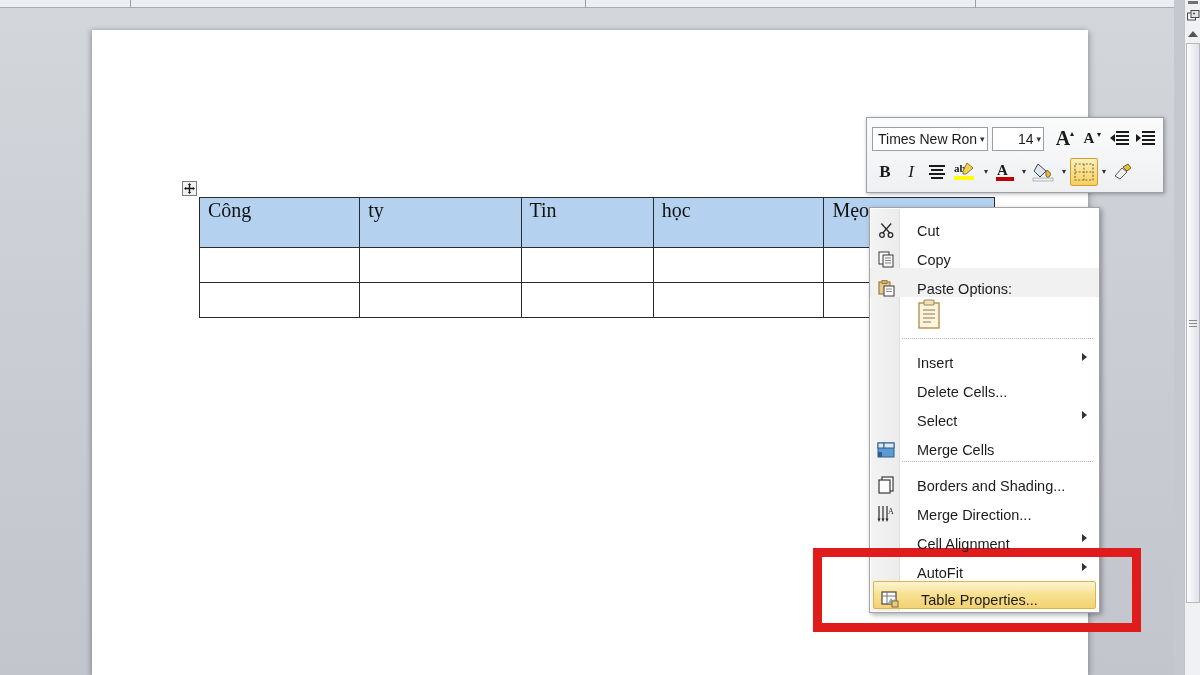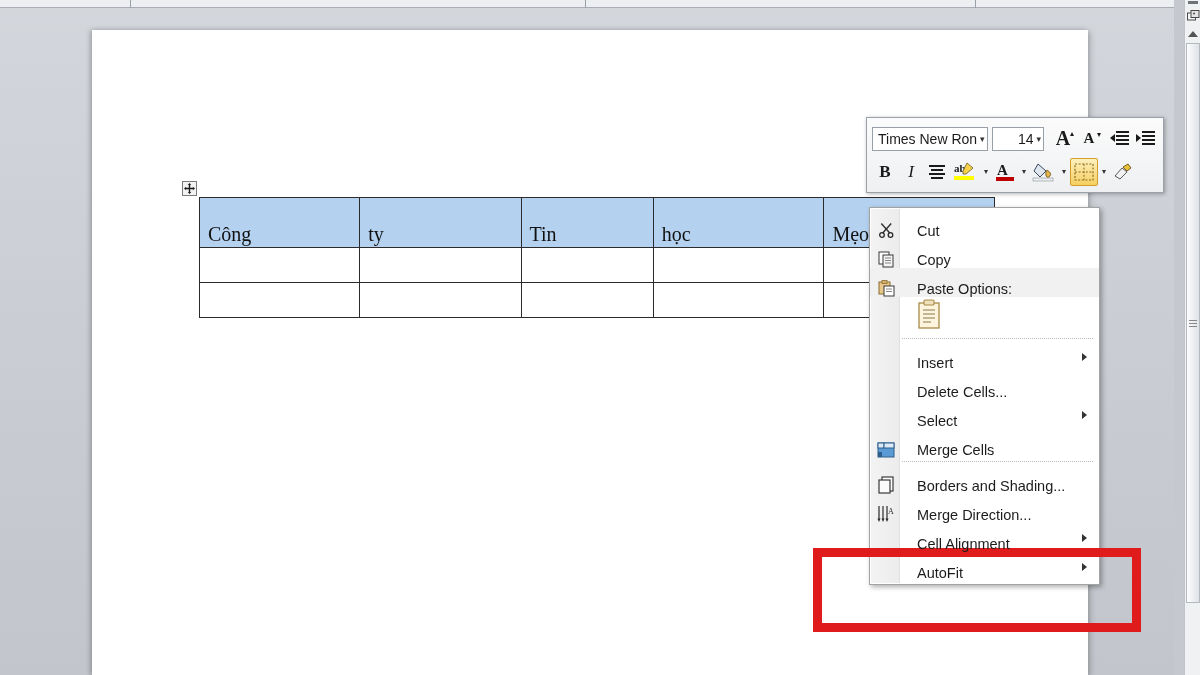--- a/index.html
+++ b/index.html
@@ -57,21 +57,21 @@
     white-space: nowrap;
     overflow: hidden;
   }
   #doc-table tr.header-row td { height: 50px; }
   #doc-table td.sel { background: #b4d2ef; }
   #doc-table td .celltext {
     display: inline-block;
     background: #b4d2ef;
     line-height: 1.15;
   }
-  #doc-table td.sel .celltext { background: transparent; margin-top: 24px; }
+  #doc-table td.sel .celltext { background: transparent; }
 
   
   #mini-toolbar {
     position: absolute; left: 866px; top: 117px;
     width: 298px; height: 76px;
     background: linear-gradient(180deg, #fbfbfb 0%, #eef0f2 100%);
     border: 1px solid #9ba1a9;
     box-shadow: 1px 1px 4px rgba(0,0,0,0.30);
     padding: 4px 5px;
   }
@@ -465,20 +465,32 @@
     <span class="text">Cell Alignment</span>
     <span class="arrow"></span>
   </div>
 
   <div class="cm-item">
     <span class="icon"></span>
     <span class="text">AutoFit</span>
     <span class="arrow"></span>
   </div>
 
+  <div class="cm-item hl">
+    <span class="icon">
+      <svg width="18" height="17" viewBox="0 0 18 17">
+        <rect x="1" y="1" width="14" height="12" fill="#fdfdfd" stroke="#3a3a3a" stroke-width="1.1"></rect>
+        <line x1="1" y1="5" x2="15" y2="5" stroke="#6a6a6a" stroke-width="0.9"></line>
+        <line x1="6" y1="1" x2="6" y2="13" stroke="#6a6a6a" stroke-width="0.9"></line>
+        <path d="M7 12 L10 7 L12.5 10 L15 5.5 L15 13 L7 13 Z" fill="#9aa7b5"></path>
+        <rect x="11" y="10" width="6" height="6" fill="#e8c98a" stroke="#8a6d32" stroke-width="1"></rect>
+      </svg>
+    </span>
+    <span class="text">Table Properties...</span>
+  </div>
 </div>
 
 <div id="red-box"></div>
 
 <div id="win-edge"></div>
 <div id="scrollbar">
   <div id="sb-top-sliver"></div>
   <div id="sb-browse-obj">
     <svg width="13" height="13" viewBox="0 0 13 13">
       <rect x="0.5" y="3" width="8" height="7" fill="#f5f5f5" stroke="#4a4a4a" stroke-width="1"></rect>

